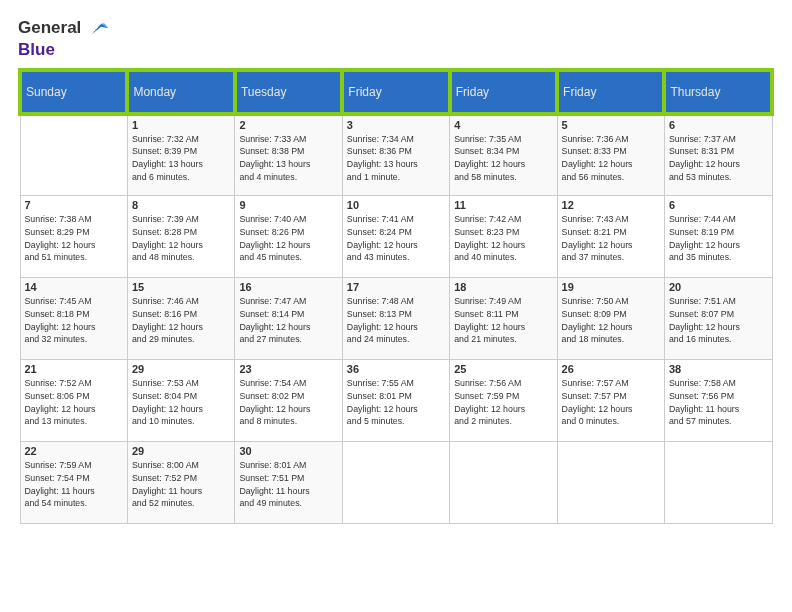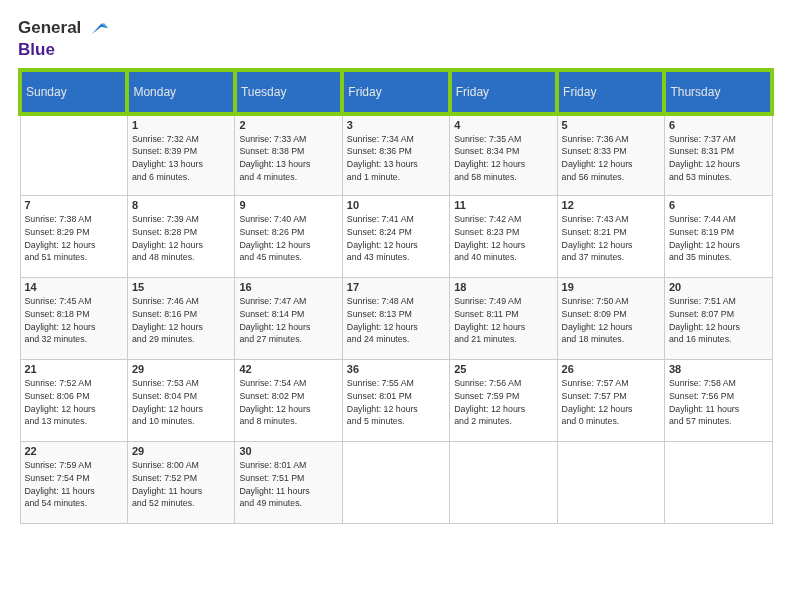--- a/index.html
+++ b/index.html
@@ -219,21 +219,21 @@
         <tr>
           <td>
             <span class="day-num">21</span>
             <div class="day-info">Sunrise: 7:52 AM<br>Sunset: 8:06 PM<br>Daylight: 12 hours<br>and 13 minutes.</div>
           </td>
           <td>
             <span class="day-num">29</span>
             <div class="day-info">Sunrise: 7:53 AM<br>Sunset: 8:04 PM<br>Daylight: 12 hours<br>and 10 minutes.</div>
           </td>
           <td>
-            <span class="day-num">42</span>
+            <span class="day-num">23</span>
             <div class="day-info">Sunrise: 7:54 AM<br>Sunset: 8:02 PM<br>Daylight: 12 hours<br>and 8 minutes.</div>
           </td>
           <td>
             <span class="day-num">36</span>
             <div class="day-info">Sunrise: 7:55 AM<br>Sunset: 8:01 PM<br>Daylight: 12 hours<br>and 5 minutes.</div>
           </td>
           <td>
             <span class="day-num">25</span>
             <div class="day-info">Sunrise: 7:56 AM<br>Sunset: 7:59 PM<br>Daylight: 12 hours<br>and 2 minutes.</div>
           </td>

